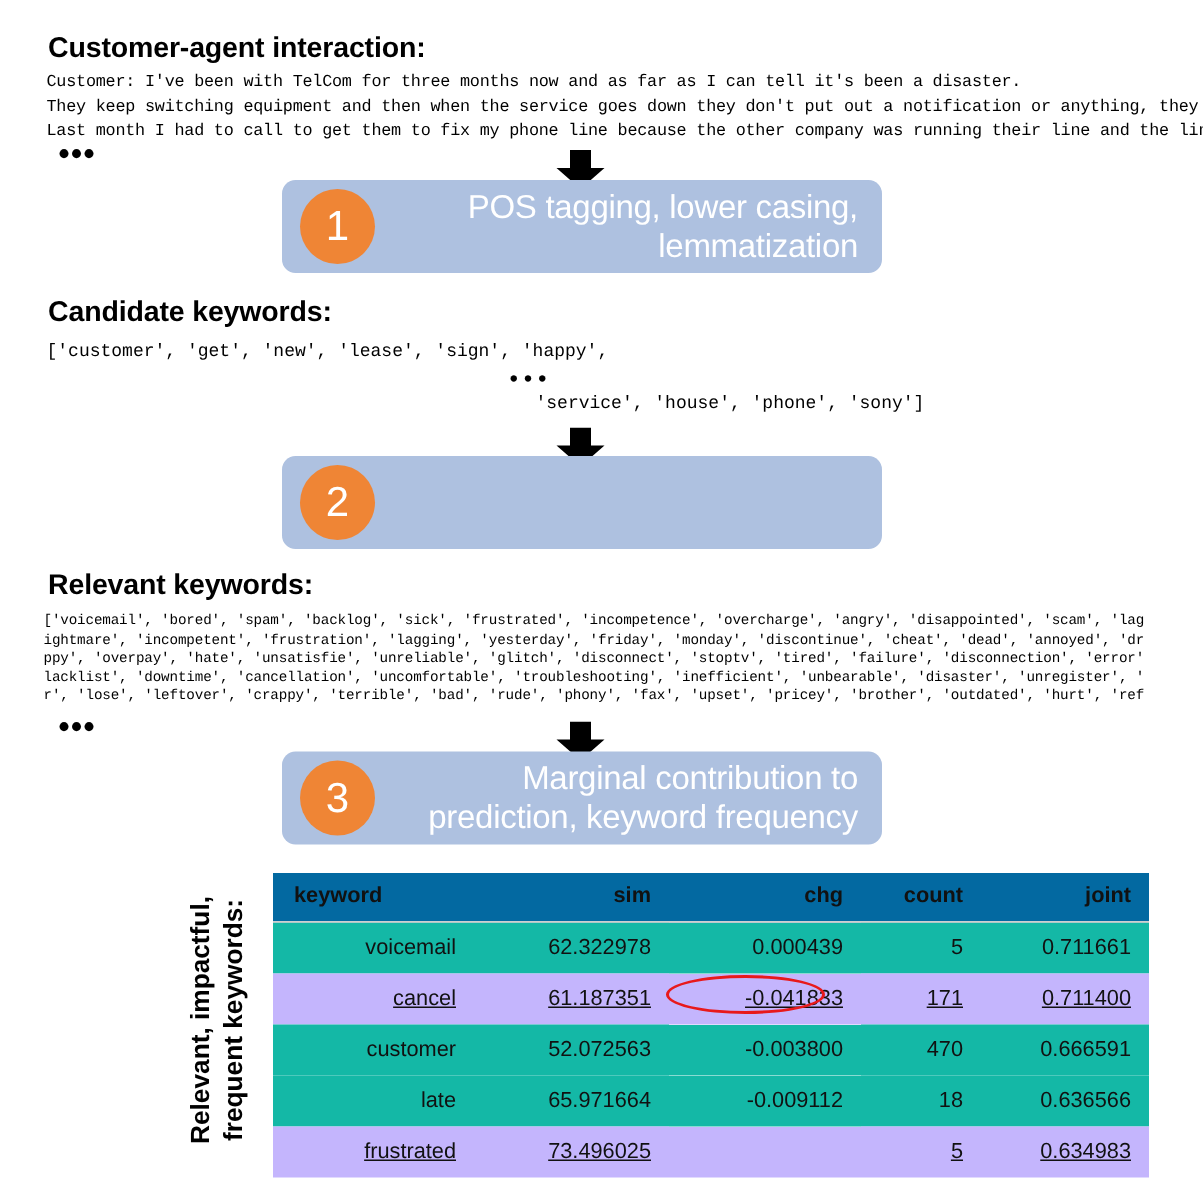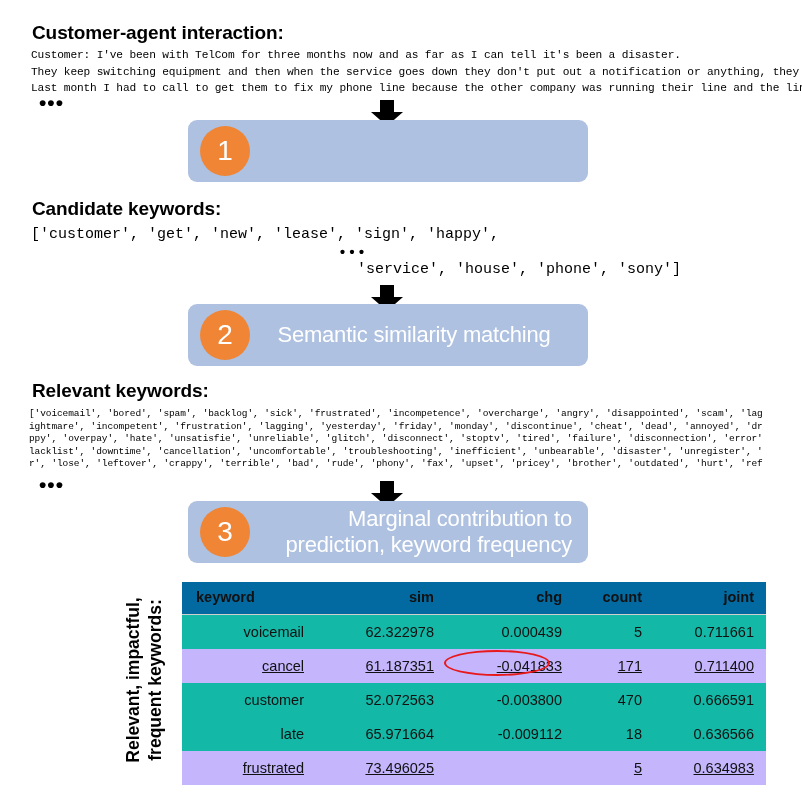--- a/index.html
+++ b/index.html
@@ -33,21 +33,21 @@
     font-family: "Liberation Mono", "DejaVu Sans Mono", monospace;
     color: #000;
     white-space: pre;
   }
   .transcript {
     font-size: 11.2px;
     line-height: 16.5px;
     letter-spacing: -0.15px;
   }
   .candidate {
-    font-size: 15px;
+    font-size: 12px;
     line-height: 21px;
     letter-spacing: 0px;
   }
   .relevant {
     font-size: 9.5px;
     line-height: 12.6px;
     letter-spacing: -0.1px;
   }
 
   .ellipsis-dots {
@@ -175,37 +175,37 @@
 <div class="abs ellipsis-dots" style="left:39px; top:98px;">•••</div>
 
 <div class="abs" style="left:370px; top:100px;">
   <svg class="arrow" viewBox="0 0 34 26" xmlns="http://www.w3.org/2000/svg">
     <polygon points="10,0 24,0 24,12 33,12 17,26 1,12 10,12" fill="#000000"></polygon>
   </svg>
 </div>
 
 <div class="abs step-box" style="left:188px; top:120px;">
   <div class="step-circle">1</div>
+  <div class="step-label">POS tagging, lower casing, lemmatization</div>
 </div>
 
 <div class="abs section-heading" style="left:32px; top:198px;">Candidate keywords:</div>
 
 <div class="abs mono candidate" style="left:31px; top:224px;">['customer', 'get', 'new', 'lease', 'sign', 'happy',</div>
 <div class="abs ellipsis-mono" style="left:338px; top:245px;">•••</div>
 <div class="abs mono candidate" style="left:357px; top:259px;">'service', 'house', 'phone', 'sony']</div>
 
 <div class="abs" style="left:370px; top:285px;">
   <svg class="arrow" viewBox="0 0 34 26" xmlns="http://www.w3.org/2000/svg">
     <polygon points="10,0 24,0 24,12 33,12 17,26 1,12 10,12" fill="#000000"></polygon>
   </svg>
 </div>
 
 <div class="abs step-box" style="left:188px; top:304px;">
   <div class="step-circle">2</div>
-  <div class="step-label center">Semantic similarity matching</div>
 </div>
 
 <div class="abs section-heading" style="left:32px; top:380px;">Relevant keywords:</div>
 
 <div class="abs mono relevant" style="left:29px; top:408px;">['voicemail', 'bored', 'spam', 'backlog', 'sick', 'frustrated', 'incompetence', 'overcharge', 'angry', 'disappointed', 'scam', 'lag</div>
 <div class="abs mono relevant" style="left:29px; top:420.5px;">ightmare', 'incompetent', 'frustration', 'lagging', 'yesterday', 'friday', 'monday', 'discontinue', 'cheat', 'dead', 'annoyed', 'dr</div>
 <div class="abs mono relevant" style="left:29px; top:433px;">ppy', 'overpay', 'hate', 'unsatisfie', 'unreliable', 'glitch', 'disconnect', 'stoptv', 'tired', 'failure', 'disconnection', 'error'</div>
 <div class="abs mono relevant" style="left:29px; top:445.5px;">lacklist', 'downtime', 'cancellation', 'uncomfortable', 'troubleshooting', 'inefficient', 'unbearable', 'disaster', 'unregister', '</div>
 <div class="abs mono relevant" style="left:29px; top:458px;">r', 'lose', 'leftover', 'crappy', 'terrible', 'bad', 'rude', 'phony', 'fax', 'upset', 'pricey', 'brother', 'outdated', 'hurt', 'ref</div>
 

